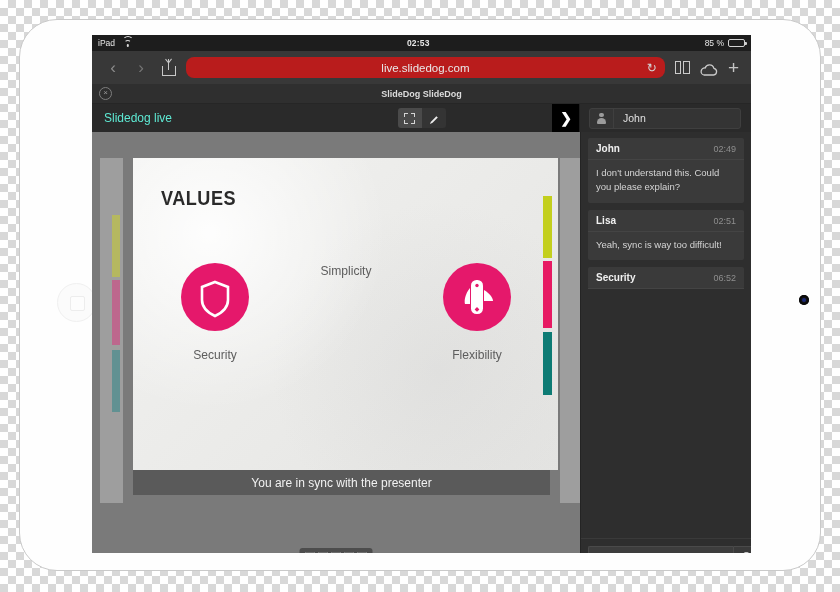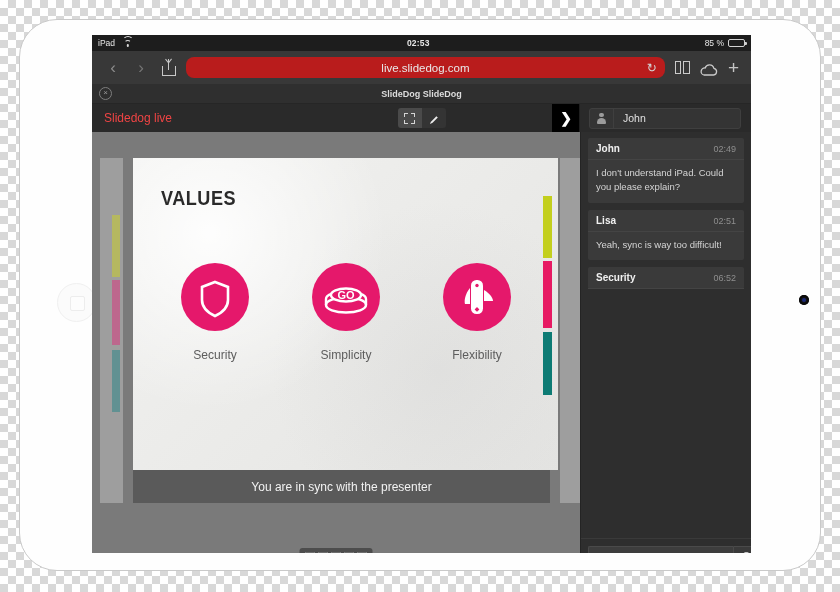--- a/index.html
+++ b/index.html
@@ -184,21 +184,21 @@
   }
 
   
   #app-header {
     height: 28px;
     background: #2a2a2a;
     display: flex;
     align-items: center;
     position: relative;
   }
-  #app-title { color: #ef4444; font-size: 12px; margin-left: 12px; }
+  #app-title { color: #5eead4; font-size: 12px; margin-left: 12px; }
   #header-tools {
     position: absolute; left: 50%; transform: translateX(-50%);
     display: flex; height: 20px; border-radius: 3px; overflow: hidden;
   }
   .tool-btn {
     width: 24px; height: 20px;
     display: flex; align-items: center; justify-content: center;
   }
   .tool-btn.fs { background: #4a4a4a; }
   .tool-btn.pen { background: #343434; }
@@ -311,21 +311,21 @@
     margin: 0 auto 16px auto;
     position: relative;
   }
   .value-label {
     font-size: 13px;
     color: #5d5d5d;
     font-family: "Liberation Sans Narrow", "Liberation Sans", sans-serif;
     transform: scaleX(0.93);
   }
   #sync-bar {
-    height: 33px;
+    height: 25px;
     background: #5a5a5a;
     color: #f2f2f2;
     font-size: 12px;
     display: flex; align-items: center; justify-content: center;
   }
   #next-slide {
     position: absolute;
     left: 468px; top: 26px;
     width: 20px; height: 345px;
     background: #9e9e9e;
@@ -524,28 +524,20 @@
               <div class="value-item">
                 <div class="value-circle">
                   <svg width="68" height="68" viewBox="0 0 68 68">
                     <path d="M34 19 L47 24 L47 37 C47 45 40.5 50 34 53 C27.5 50 21 45 21 37 L21 24 Z" fill="none" stroke="#ffffff" stroke-width="2.6"></path>
                   </svg>
                 </div>
                 <div class="value-label">Security</div>
               </div>
 
               <div class="value-item">
-                <div class="value-circle">
-                  <svg width="68" height="68" viewBox="0 0 68 68">
-                    <ellipse cx="34" cy="42" rx="20" ry="7.5" fill="none" stroke="#ffffff" stroke-width="2.4"></ellipse>
-                    <path d="M14 42 L14 36 A20 7.5 0 0 1 54 36 L54 42" fill="none" stroke="#ffffff" stroke-width="2.4"></path>
-                    <ellipse cx="34" cy="32" rx="15" ry="6.5" fill="#e5186b" stroke="#ffffff" stroke-width="2.4"></ellipse>
-                    <text x="34" y="36" font-family="Liberation Sans, sans-serif" font-size="11" font-weight="bold" fill="#ffffff" text-anchor="middle">GO</text>
-                  </svg>
-                </div>
                 <div class="value-label">Simplicity</div>
               </div>
 
               <div class="value-item">
                 <div class="value-circle">
                   <svg width="68" height="68" viewBox="0 0 68 68">
                     <rect x="28" y="17" width="12" height="34" rx="5.5" fill="#ffffff"></rect>
                     <circle cx="34" cy="22.5" r="1.7" fill="#e5186b"></circle>
                     <path d="M34 44 l2.4 2.4 l-2.4 2.4 l-2.4 -2.4 Z" fill="#e5186b"></path>
                     <path d="M41 27 C48 31 50 36 50 38 L41 38 Z" fill="#ffffff"></path>
@@ -573,21 +565,21 @@
       </div>
 
       <div id="chat-panel">
         <div id="chat-list">
 
           <div class="chat-msg">
             <div class="chat-head">
               <span class="chat-author">John</span>
               <span class="chat-time">02:49</span>
             </div>
-            <div class="chat-body">I don't understand iPad. Could you please explain?</div>
+            <div class="chat-body">I don't understand this. Could you please explain?</div>
           </div>
 
           <div class="chat-msg">
             <div class="chat-head">
               <span class="chat-author">Lisa</span>
               <span class="chat-time">02:51</span>
             </div>
             <div class="chat-body">Yeah, sync is way too difficult!</div>
           </div>
 

